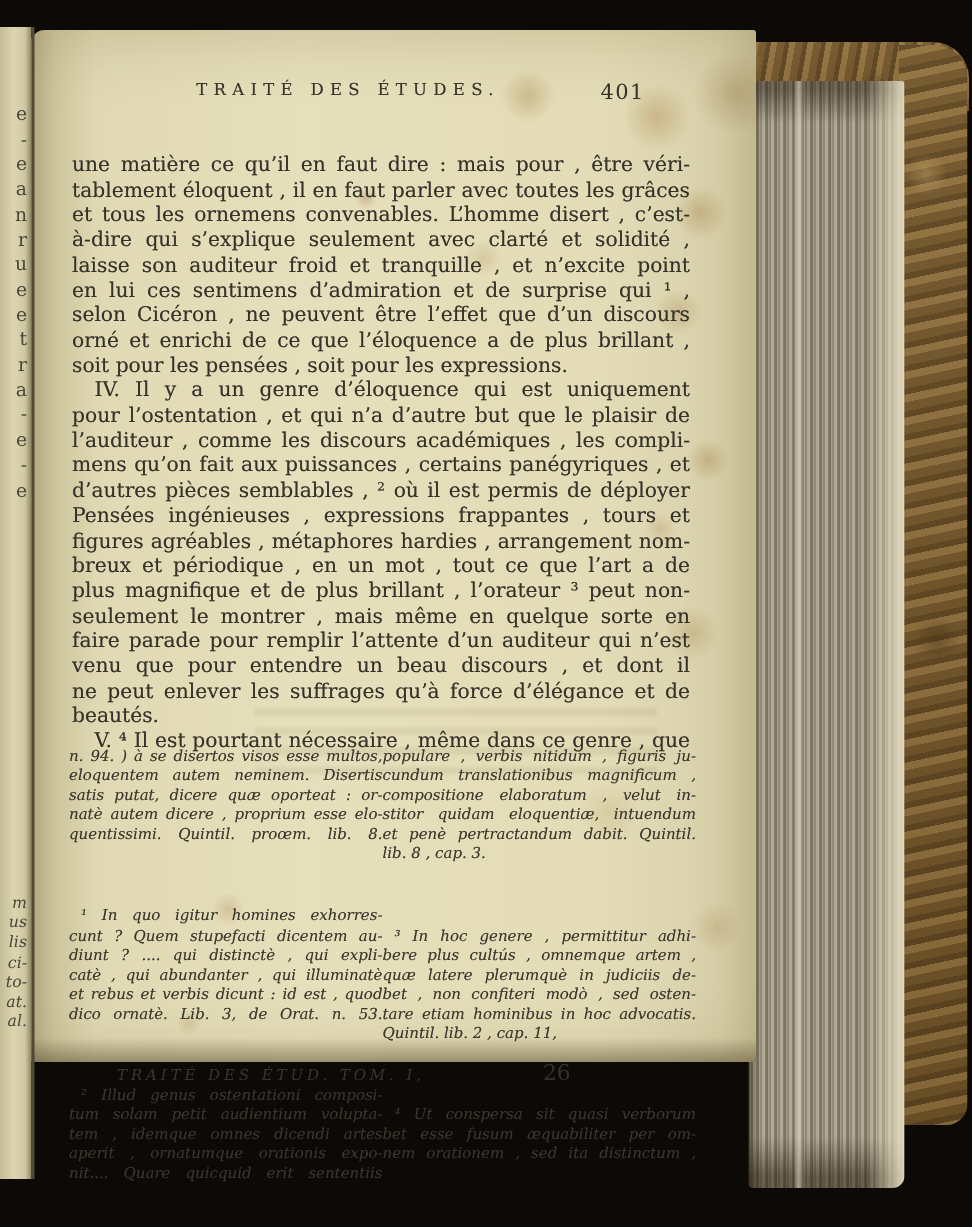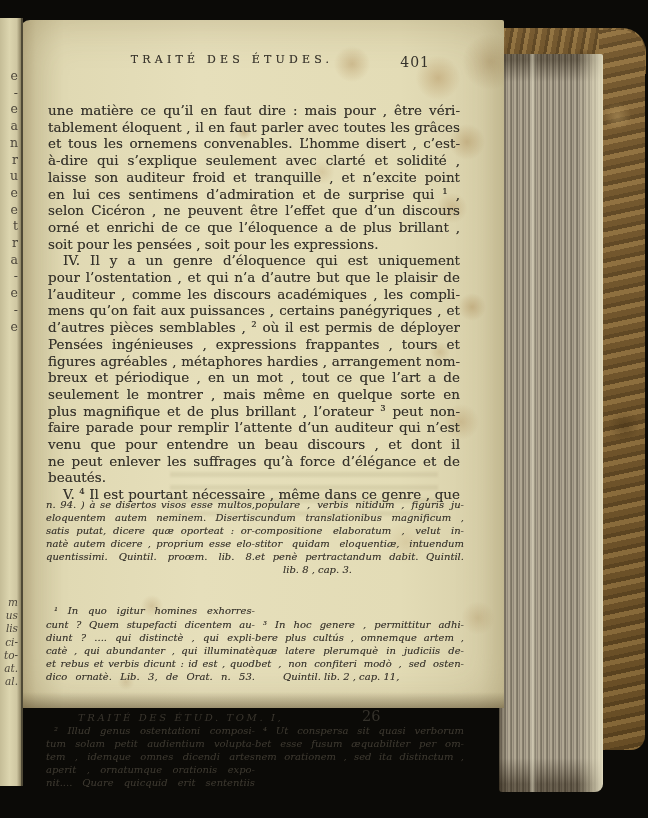--- a/index.html
+++ b/index.html
@@ -96,21 +96,21 @@
     text-shadow:0 0 .4px rgba(50,45,35,.5);margin-top:32px;}
   .bt-line{white-space:nowrap;text-align:justify;text-align-last:justify;}
   .bt-line.al{text-align-last:left;}
   .bt-line.ind{padding-left:15px;}
 
   .footnotes{position:absolute;top:478px;left:26px;right:40px;display:flex;gap:0;
     font-size:10px;font-style:italic;color:#3b372f;
     text-shadow:0 0 .3px rgba(50,45,35,.5);}
   .fn-col{flex:1;min-width:0;}
   .fn-line{white-space:nowrap;text-align:justify;text-align-last:justify;line-height:13.1px;}
-  .fn-line.al{text-align-last:left;margin-left:28px;}
+  .fn-line.al{text-align-last:left;}
   .fn-line.ind{padding-left:8px;margin-top:41px;}
 
   .sig{position:absolute;left:58px;top:692px;font-size:10px;letter-spacing:2.6px;color:#3a362e;font-style:italic;}
   .sheet{position:absolute;left:342px;top:688px;font-size:14.5px;color:#35322b;}
 
   .ghost{position:absolute;left:150px;top:452px;width:268px;height:44px;
     background:repeating-linear-gradient(180deg, rgba(125,108,70,.10) 0 5px, transparent 5px 13px);
     filter:blur(1px);}
 </style>
 </head>
@@ -141,22 +141,22 @@
         </div>
       <div>
           <div class="bt-line ind">IV. Il y a un genre d’éloquence qui est uniquement</div>
           <div class="bt-line">pour l’ostentation , et qui n’a d’autre but que le plaisir de</div>
           <div class="bt-line">l’auditeur , comme les discours académiques , les compli-</div>
           <div class="bt-line">mens qu’on fait aux puissances , certains panégyriques , et</div>
           <div class="bt-line">d’autres pièces semblables , ² où il est permis de déployer</div>
           <div class="bt-line">Pensées ingénieuses , expressions frappantes , tours et</div>
           <div class="bt-line">figures agréables , métaphores hardies , arrangement nom-</div>
           <div class="bt-line">breux et périodique , en un mot , tout ce que l’art a de</div>
+          <div class="bt-line">plus magnifique et de plus brillant , l’orateur ³ peut non-</div>
           <div class="bt-line">seulement le montrer , mais même en quelque sorte en</div>
-          <div class="bt-line">plus magnifique et de plus brillant , l’orateur ³ peut non-</div>
           <div class="bt-line">faire parade pour remplir l’attente d’un auditeur qui n’est</div>
           <div class="bt-line">venu que pour entendre un beau discours , et dont il</div>
           <div class="bt-line">ne peut enlever les suffrages qu’à force d’élégance et de</div>
           <div class="bt-line al">beautés.</div>
         </div>
       <div>
           <div class="bt-line ind">V. ⁴ Il est pourtant nécessaire , même dans ce genre , que</div>
         </div>
     </div>
 
@@ -185,20 +185,21 @@
           <div class="fn-line">populare , verbis nitidum , figuris ju-</div>
           <div class="fn-line">cundum translationibus magnificum ,</div>
           <div class="fn-line">compositione elaboratum , velut in-</div>
           <div class="fn-line">stitor quidam eloquentiæ, intuendum</div>
           <div class="fn-line">et penè pertractandum dabit. Quintil.</div>
           <div class="fn-line al">lib. 8 , cap. 3.</div>
           <div class="fn-line ind">³ In hoc genere , permittitur adhi-</div>
           <div class="fn-line">bere plus cultús , omnemque artem ,</div>
           <div class="fn-line">quæ latere plerumquè in judiciis de-</div>
           <div class="fn-line">bet , non confiteri modò , sed osten-</div>
+          <div class="fn-line">tare etiam hominibus in hoc advocatis.</div>
           <div class="fn-line al">Quintil. lib. 2 , cap. 11,</div>
           <div class="fn-line ind">⁴ Ut conspersa sit quasi verborum</div>
           <div class="fn-line">bet esse fusum æquabiliter per om-</div>
           <div class="fn-line">nem orationem , sed ita distinctum ,</div>
         </div>
     </div>
 
     <div class="sig">TRAITÉ DES ÉTUD. TOM. I,</div>
     <div class="sheet">26</div>
   </div>

